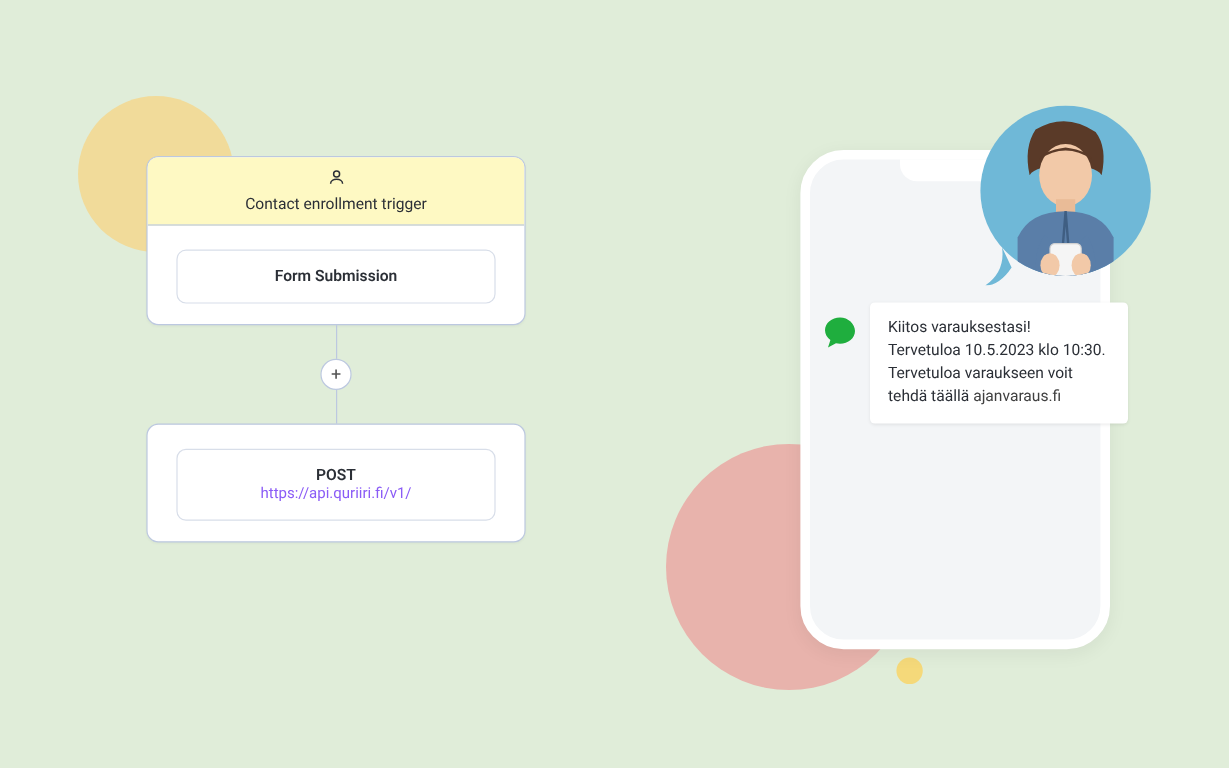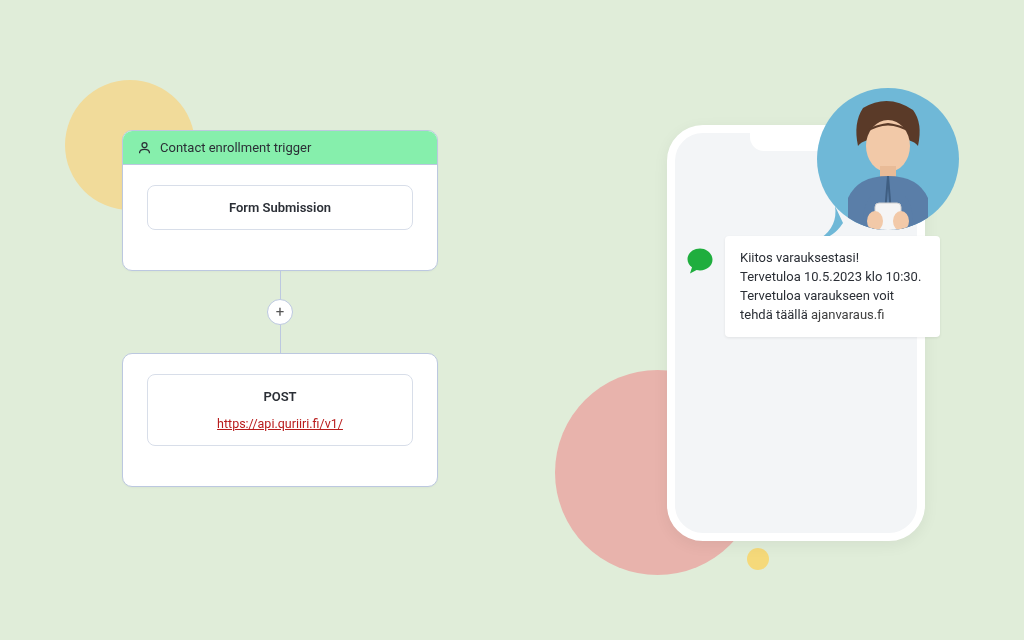--- a/index.html
+++ b/index.html
@@ -24,48 +24,48 @@
     width: 316px;
   }
   .card {
     background: #ffffff;
     border: 1px solid #bcc8e0;
     border-radius: 10px;
     overflow: hidden;
     box-shadow: 0 1px 2px rgba(0,0,0,0.03);
   }
   .card-header {
-    background: #86efac;
+    background: #fef9c3;
     border-bottom: 1px solid #bcc8e0;
     padding: 9px 14px;
     display: flex;
     align-items: center;
     gap: 8px;
     font-size: 13px;
     color: #2b2f36;
+    flex-direction: column;
   }
   .card-body {
-    padding: 20px 24px 40px;
+    padding: 20px 24px 17px;
   }
   .inner-box {
     border: 1px solid #d8dee9;
     border-radius: 8px;
     padding: 14px 10px;
     text-align: center;
     font-size: 13px;
     font-weight: 600;
     color: #2b2f36;
   }
   .inner-box .sub {
     display: block;
     font-weight: 400;
     font-size: 12.5px;
-    margin-top: 12px;
-    color: #b91c1c;
-    text-decoration: underline;
+    margin-top: 0;
+    color: #8b5cf6;
   }
   .connector-wrap {
     display: flex;
     flex-direction: column;
     align-items: center;
   }
   .connector-line {
     width: 1px;
     height: 28px;
     background: #bcc8e0;
@@ -114,21 +114,21 @@
     top: 88px;
     width: 150px;
     height: 150px;
   }
   .avatar-wrap svg { display: block; }
 
   
   .sms {
     position: absolute;
     left: 685px;
-    top: 236px;
+    top: 252px;
     display: flex;
     align-items: flex-start;
     gap: 10px;
     justify-content: space-between;
   }
   .sms-icon {
     width: 30px;
     height: 30px;
     flex-shrink: 0;
     margin-top: 10px;

